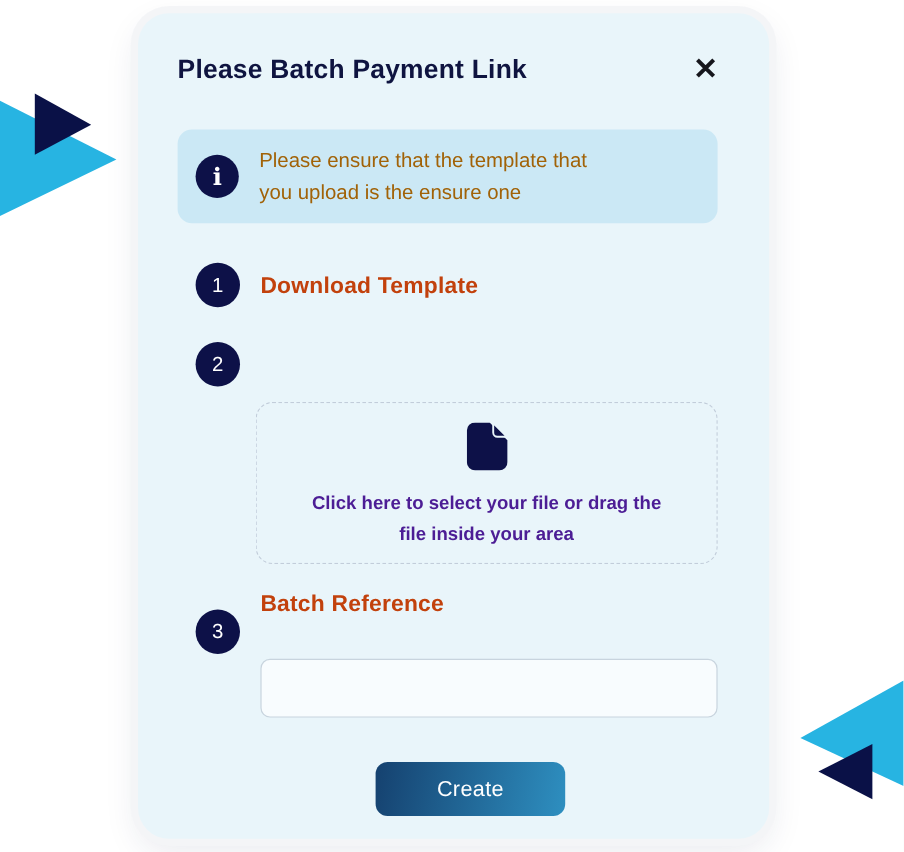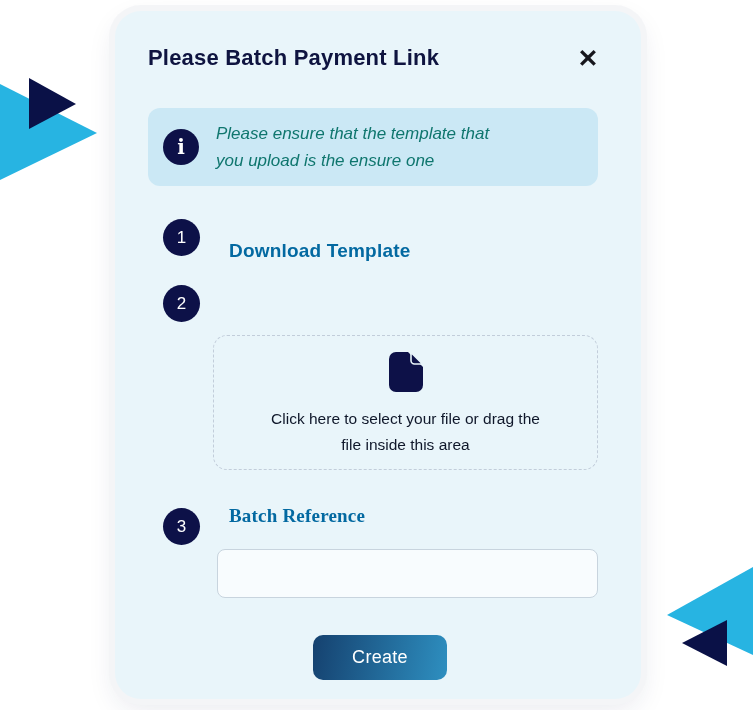--- a/index.html
+++ b/index.html
@@ -36,59 +36,59 @@
     position:absolute;left:33px;top:97px;width:450px;height:78px;
     background:#CBE8F5;border-radius:12px;display:flex;align-items:center;
   }
   .info-circle{
     width:36px;height:36px;border-radius:50%;background:#0D1148;
     margin-left:15px;flex:0 0 auto;
     display:flex;align-items:center;justify-content:center;
   }
   .info-circle span{color:#fff;font-size:20px;font-weight:bold;font-family:"DejaVu Serif",serif;line-height:1;}
   .banner-text{
-    margin-left:17px;color:#0f766e;font-size:17px;font-weight:500;line-height:27px;font-style:italic;
+    margin-left:17px;color:#a16207;font-size:17px;font-weight:500;line-height:27px;
   }
 
   
   .step-circle{
     position:absolute;left:48px;width:37px;height:37px;border-radius:50%;
     background:#0D1148;color:#ffffff;font-size:17px;font-weight:500;
     display:flex;align-items:center;justify-content:center;
   }
   .step-label{
-    position:absolute;left:102px;margin:12px;
-    color:#0369a1;font-size:19px;font-weight:bold;letter-spacing:.2px;cursor:pointer;
+    position:absolute;left:102px;margin:0;
+    color:#c2410c;font-size:19px;font-weight:bold;letter-spacing:.2px;cursor:pointer;
     background:none;border:none;padding:0;font-family:inherit;
   }
   .c1{top:208px;} .l1{top:217px;}
   .c2{top:274px;} .l2{top:283px;}
-  .c3{top:497px;} .l3{top:482px;font-family:Liberation Serif, serif;}
+  .c3{top:497px;} .l3{top:482px;}
 
   
   .dropzone{
     position:absolute;left:98px;top:324px;width:385px;height:135px;
     border:1.6px dashed #C2CDDA;border-radius:14px;cursor:pointer;
     box-sizing:border-box;text-align:center;
   }
   .file-icon{margin-top:16px;display:inline-block;}
   .dz-text{
-    margin-top:10px;color:#0f172a;font-size:15.5px;font-weight:normal;line-height:26px;
+    margin-top:10px;color:#4c1d95;font-size:15.5px;font-weight:bold;line-height:26px;
   }
 
   
   .batch-input{
     position:absolute;left:102px;top:538px;width:381px;height:49px;
     box-sizing:border-box;background:#F8FCFE;border:1px solid #C8D4DE;border-radius:8px;
     font-size:16px;color:#0E1347;padding:0 12px;outline:none;
   }
 
   
   .create-btn{
-    position:absolute;left:198px;top:624px;width:134px;height:45px;
+    position:absolute;left:198px;top:624px;width:158px;height:45px;
     border:none;border-radius:10px;cursor:pointer;
     background:linear-gradient(100deg,#15416F 0%,#2E8FC0 100%);
     color:#ffffff;font-size:18px;font-weight:500;font-family:inherit;letter-spacing:.3px;
   }
 </style>
 </head>
 <body>
 
 <div class="canvas">
 
@@ -128,21 +128,21 @@
 
     <div class="dropzone">
       <span class="file-icon">
         <svg width="34" height="40" viewBox="0 0 34 40">
           <path d="M7 0 H19 L34 15 V33 A7 7 0 0 1 27 40 H7 A7 7 0 0 1 0 33 V7 A7 7 0 0 1 7 0 Z" fill="#0D1148"></path>
           <path d="M22 0.5 L33.5 12 H25.5 A3.5 3.5 0 0 1 22 8.5 Z" fill="#0D1148" stroke="#E9F5FA" stroke-width="1.6"></path>
         </svg>
       </span>
       <div class="dz-text">
         <span>Click here to select your file or drag the</span><br>
-        <span>file inside this area</span>
+        <span>file inside your area</span>
       </div>
     </div>
 
     <div class="step-circle c3">
       <span>3</span>
     </div>
     <button class="step-label l3">Batch Reference</button>
 
     <input class="batch-input" type="text" placeholder="" style="">
 

